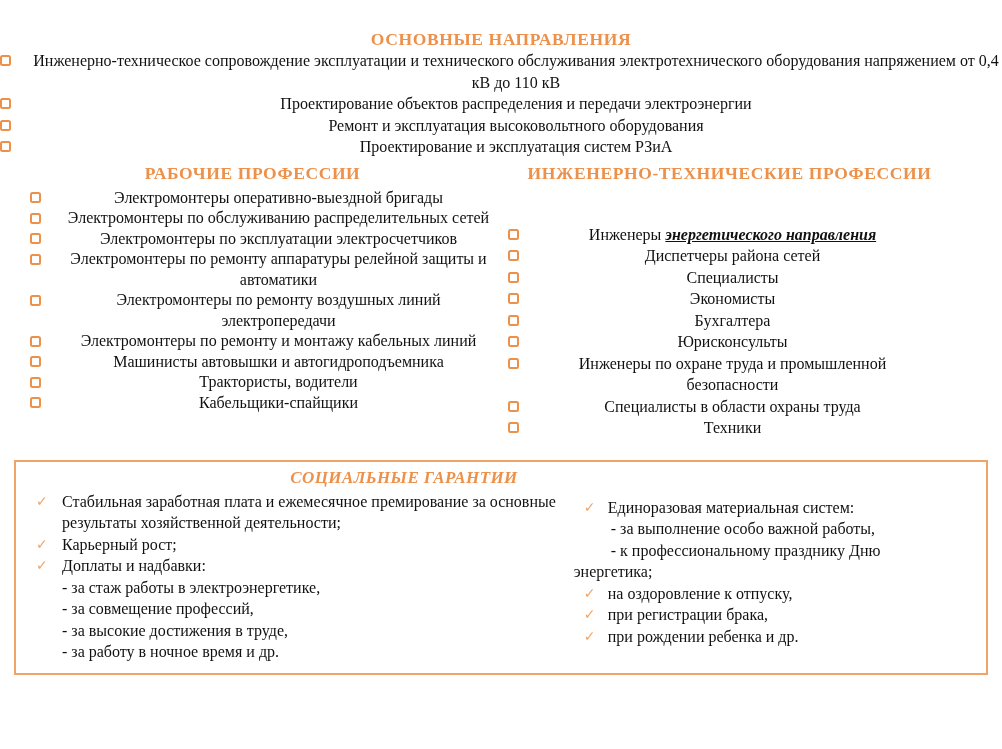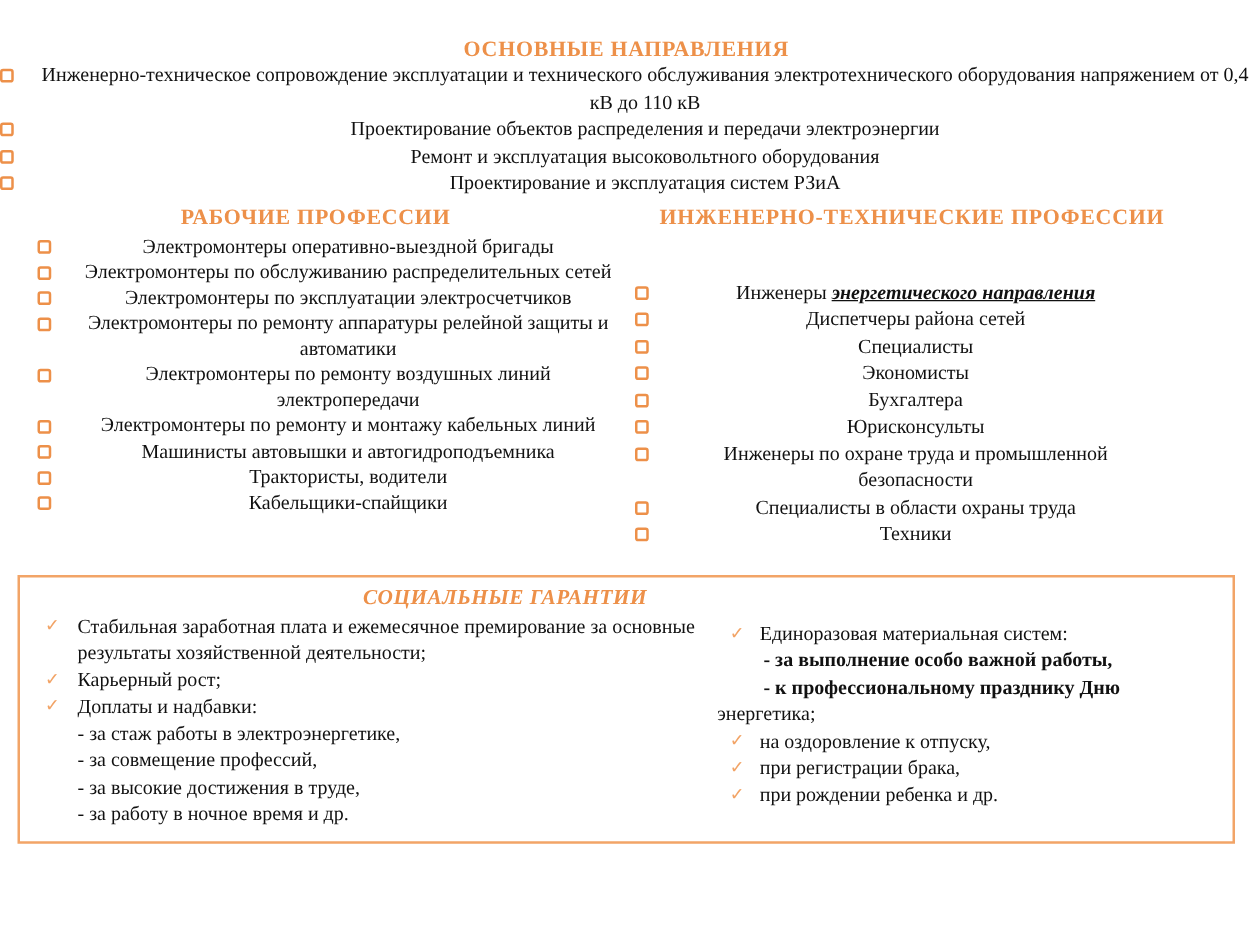--- a/index.html
+++ b/index.html
@@ -63,21 +63,21 @@
   .box-right{flex:1 1 auto;box-sizing:border-box;padding-top:6px;}
 
   .chk-item{display:flex;align-items:flex-start;font-size:16px;line-height:21.5px;}
   .chk{
     flex:0 0 30px;box-sizing:border-box;padding-left:4px;
     font-family:"DejaVu Sans", sans-serif;font-size:14px;
     color:var(--accent-light);font-weight:bold;
   }
   .chk-body{flex:1 1 auto;}
   .box-right .chk{flex:0 0 34px;padding-left:10px;}
-  .box-right .sub{padding-left:3px;font-weight:bold;}
+  .box-right .sub{padding-left:3px;}
   .box-right .cont{margin-left:-34px;}
 </style>
 </head>
 <body>
 
 <div class="page">
 
   <section>
     <h2>ОСНОВНЫЕ НАПРАВЛЕНИЯ</h2>
     <ul class="sq-list top-list">

